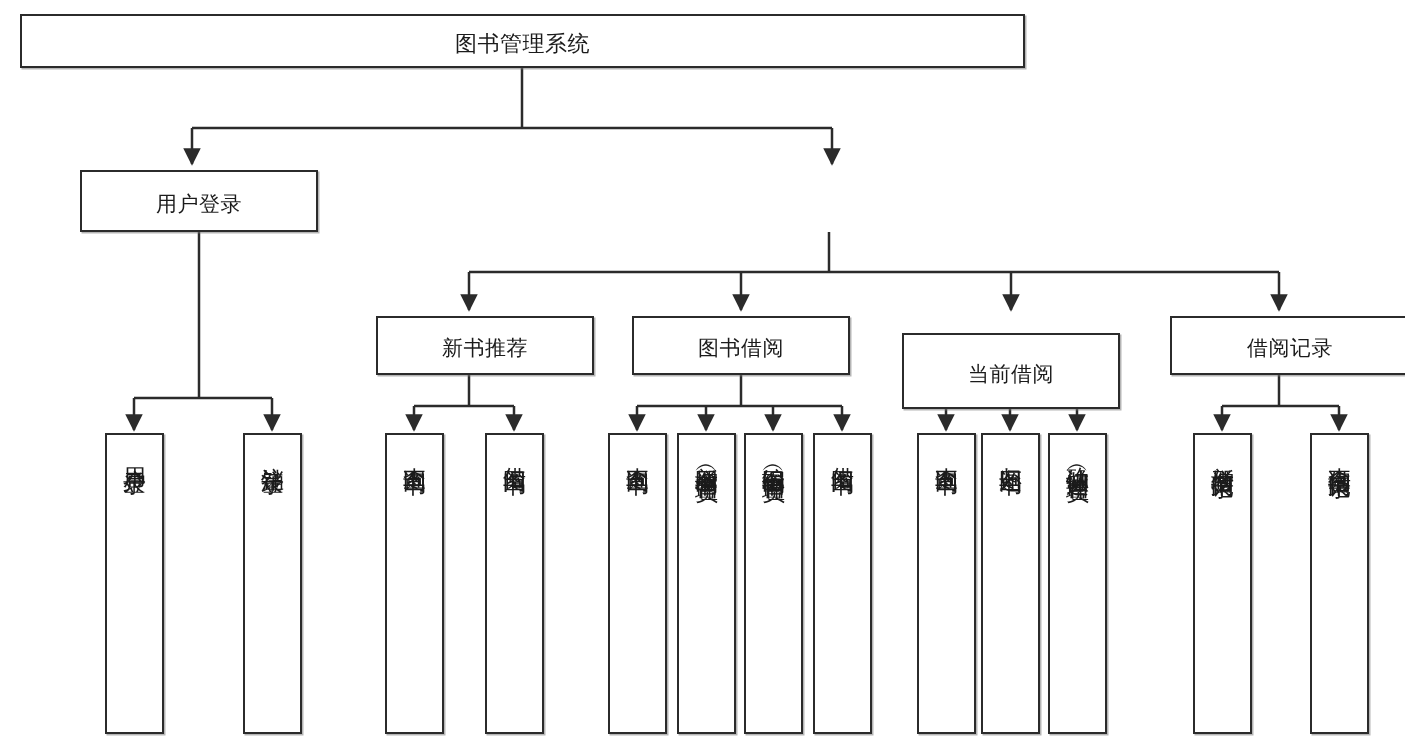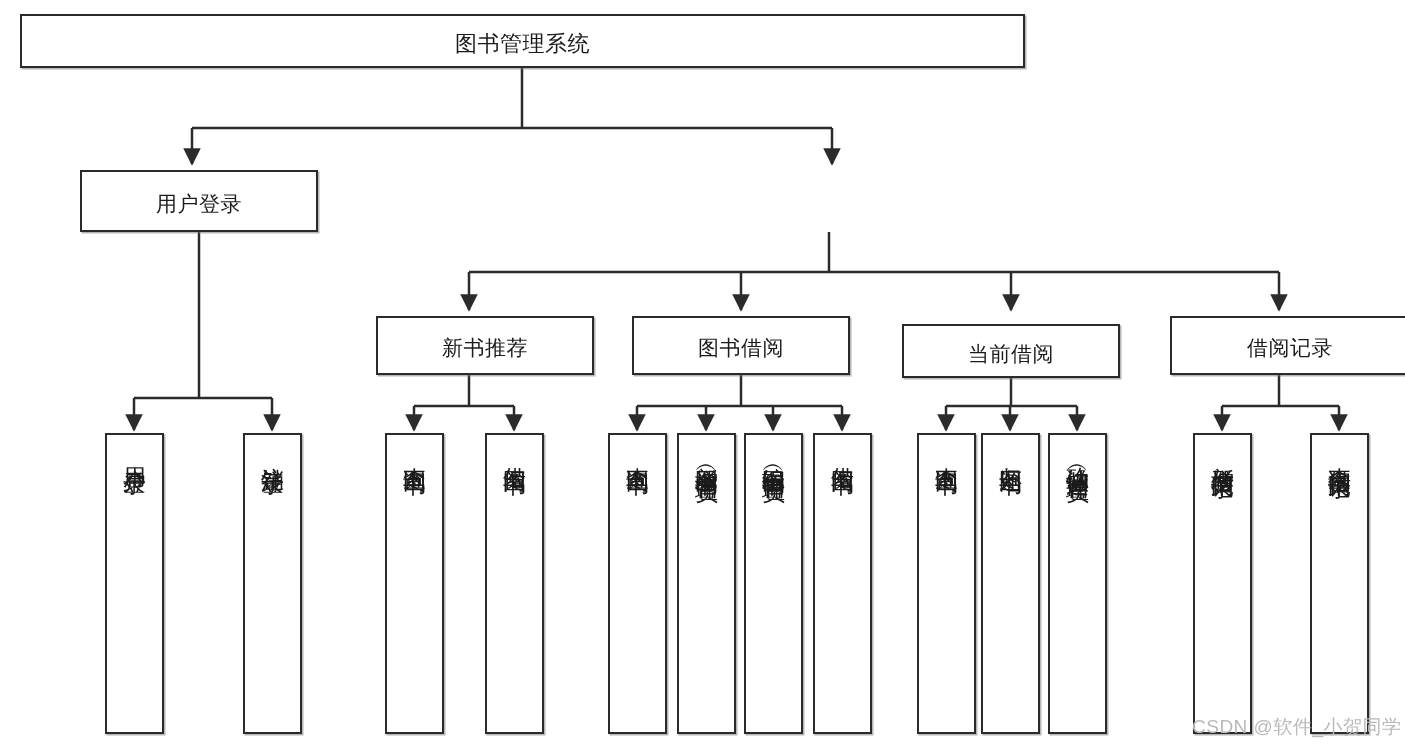--- a/index.html
+++ b/index.html
@@ -135,21 +135,21 @@
   <div class="node horiz" style="left:80px; top:170px; width:238px; height:62px;">
     <span class="label">用户登录</span>
   </div>
 
   <div class="node horiz" style="left:376px; top:316px; width:218px; height:59px;">
     <span class="label">新书推荐</span>
   </div>
   <div class="node horiz" style="left:632px; top:316px; width:218px; height:59px;">
     <span class="label">图书借阅</span>
   </div>
-  <div class="node horiz" style="left:902px; top:324px; width:218px; height:54px;">
+  <div class="node horiz" style="left:902px; top:333px; width:218px; height:76px;">
     <span class="label">当前借阅</span>
   </div>
   <div class="node horiz" style="left:1170px; top:316px; width:240px; height:59px;">
     <span class="label">借阅记录</span>
   </div>
 
   <div class="node vert" style="left:105px; top:433px; width:59px; height:301px;">
     <span class="label">用户登录</span>
   </div>
   <div class="node vert" style="left:243px; top:433px; width:59px; height:301px;">
@@ -186,15 +186,14 @@
     <span class="label">确认归还（管理员）</span>
   </div>
 
   <div class="node vert" style="left:1193px; top:433px; width:59px; height:301px;">
     <span class="label">新增借阅记录</span>
   </div>
   <div class="node vert" style="left:1310px; top:433px; width:59px; height:301px;">
     <span class="label">查询借阅记录</span>
   </div>
 
-  <div class="watermark" style="left:1192px; top:714px;">CSDN @软件_小贺同学</div>
 
 </div>
 
 </body></html>

